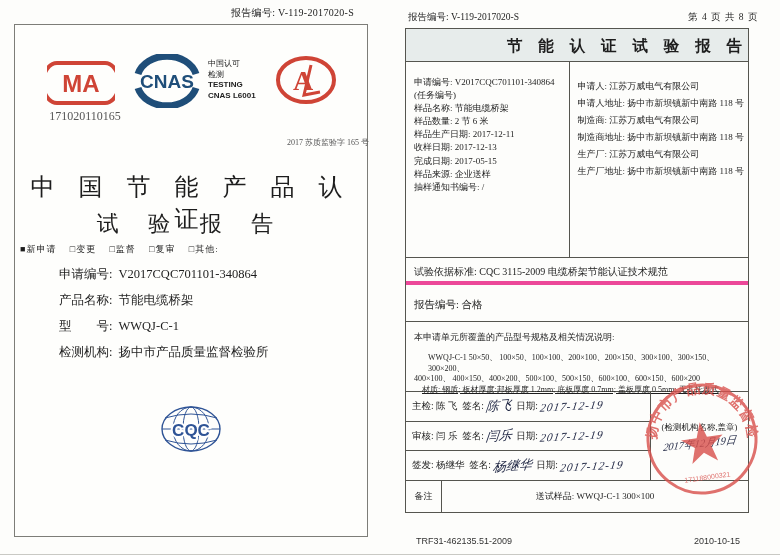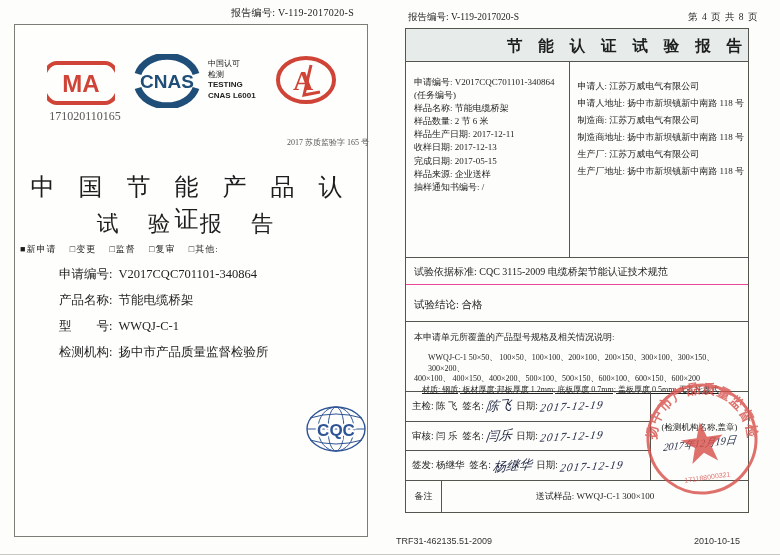--- a/index.html
+++ b/index.html
@@ -26,36 +26,36 @@
 
   .lp-title1 { position:absolute; top:146px; left:0; width:100%; text-align:center; font-size:24px; letter-spacing:9px; font-weight:500; }
   .lp-title2 { position:absolute; top:184px; left:0; width:100%; text-align:center; font-size:22px; letter-spacing:12px; font-weight:500; }
   .lp-apply { position:absolute; top:218px; left:0; width:100%; text-align:left; font-size:9px; letter-spacing:1px; }
   .lp-apply .opt { margin:0 5px; }
 
   .lp-fields { position:absolute; top:243px; left:44px; font-size:12.5px; }
   .lp-field { margin-bottom:13px; line-height:13px; }
   .lp-field .val { margin-left:6px; }
 
-  .cqc-logo { position:absolute; top:379px; left:0; width:100%; text-align:right; }
+  .cqc-logo { position:absolute; top:379px; left:0; width:100%; text-align:center; }
 
   
   .rp-report-no { position:absolute; top:11px; left:408px; font-size:9.5px; }
   .rp-page-no  { position:absolute; top:11px; left:688px; font-size:9.5px; letter-spacing:1px; }
 
   .rp-table { position:absolute; left:405px; top:28px; width:344px; border:1.5px solid #55554f; background:#fdfdfb; }
   .rp-header { height:33px; background:#e7eceb; border-bottom:1px solid #55554f;
                text-align:right; line-height:33px; font-size:15.5px; letter-spacing:6px; font-weight:600; }
   .rp-row1 { display:flex; height:196px; border-bottom:1px solid #55554f; }
   .rp-col-l { width:169px; border-right:1px solid #55554f; padding:14px 6px 0 8px; font-size:9px; }
   .rp-col-l div { line-height:13.1px; white-space:nowrap; }
   .rp-col-r { flex:1; padding:16px 4px 0 8px; font-size:9px; }
   .rp-col-r div { line-height:17px; white-space:nowrap; }
 
-  .rp-standard { height:27px; border-bottom:1px solid #ec4899; font-size:10px; padding:7px 0 0 8px; }
+  .rp-standard { height:27px; border-bottom:4px solid #ec4899; font-size:10px; padding:7px 0 0 8px; }
   .rp-conclusion { height:37px; border-bottom:1px solid #55554f; font-size:10.5px; padding:13px 0 0 8px; }
 
   .rp-coverage { height:70px; border-bottom:1px solid #55554f; padding:9px 6px 0 8px; font-size:8px; }
   .rp-coverage .head { font-size:9px; margin-bottom:9px; }
   .rp-coverage .l1 { padding-left:14px; line-height:10.5px; }
   .rp-coverage .l2 { line-height:10.5px; }
   .rp-coverage .l3 { padding-left:8px; line-height:10.5px;text-decoration:underline; }
 
   .rp-sign { display:flex; height:89px; border-bottom:1px solid #55554f; }
   .sign-rows { width:245px; border-right:1px solid #55554f; display:flex; flex-direction:column; }
@@ -65,21 +65,21 @@
                     transform:rotate(-4deg) skewX(-10deg); margin:0 2px; }
   .sign-row .hand-date { display:inline-block; font-size:11.5px; color:#1c2340; font-style:italic;
                     transform:rotate(-3deg) skewX(-12deg); letter-spacing:1px; margin-left:2px; }
   .stamp-cell { flex:1; position:relative; display:flex; flex-direction:column; align-items:center; justify-content:center; font-size:8.5px; }
   .stamp-cell .hand-date2 { font-size:10.5px; color:#1c2340; font-style:italic; transform:rotate(-6deg) skewX(-12deg); margin-top:3px; }
 
   .rp-remark { display:flex; height:31px; font-size:9px; }
   .remark-label { width:36px; border-right:1px solid #55554f; display:flex; align-items:center; justify-content:center; }
   .remark-value { flex:1; display:flex; align-items:center; justify-content:center; }
 
-  .rp-footer-l { position:absolute; top:536px; left:396px; font-size:9px; color:#333; font-family:"Liberation Sans", sans-serif; }
+  .rp-footer-l { position:absolute; top:536px; left:416px; font-size:9px; color:#333; font-family:"Liberation Sans", sans-serif; }
   .rp-footer-r { position:absolute; top:536px; left:694px; font-size:9px; color:#333; font-family:"Liberation Sans", sans-serif; }
 
   .seal { position:absolute; left:641px; top:378px; opacity:.82; pointer-events:none; }
 </style>
 </head>
 <body>
 
 <div class="sheet">
 
   <div class="lp-report-no">
@@ -181,21 +181,21 @@
         <div>申请人: 江苏万威电气有限公司</div>
         <div>申请人地址: 扬中市新坝镇新中南路 118 号</div>
         <div>制造商: 江苏万威电气有限公司</div>
         <div>制造商地址: 扬中市新坝镇新中南路 118 号</div>
         <div>生产厂: 江苏万威电气有限公司</div>
         <div>生产厂地址: 扬中市新坝镇新中南路 118 号</div>
       </div>
     </div>
 
     <div class="rp-standard">试验依据标准: CQC 3115-2009 电缆桥架节能认证技术规范</div>
-    <div class="rp-conclusion">试验结论: 合格</div>
+    <div class="rp-conclusion">报告编号: 合格</div>
 
     <div class="rp-coverage">
       <div class="head">本申请单元所覆盖的产品型号规格及相关情况说明:</div>
       <div class="l1">WWQJ-C-1  50×50、 100×50、100×100、200×100、200×150、300×100、300×150、300×200、</div>
       <div class="l2">400×100、 400×150、400×200、500×100、500×150、600×100、600×150、600×200</div>
       <div class="l3">材质: 钢质; 板材厚度:邦板厚度 1.2mm; 底板厚度 0.7mm; 盖板厚度 0.5mm; 无孔托盘式</div>
     </div>
 
     <div class="rp-sign">
       <div class="sign-rows">

